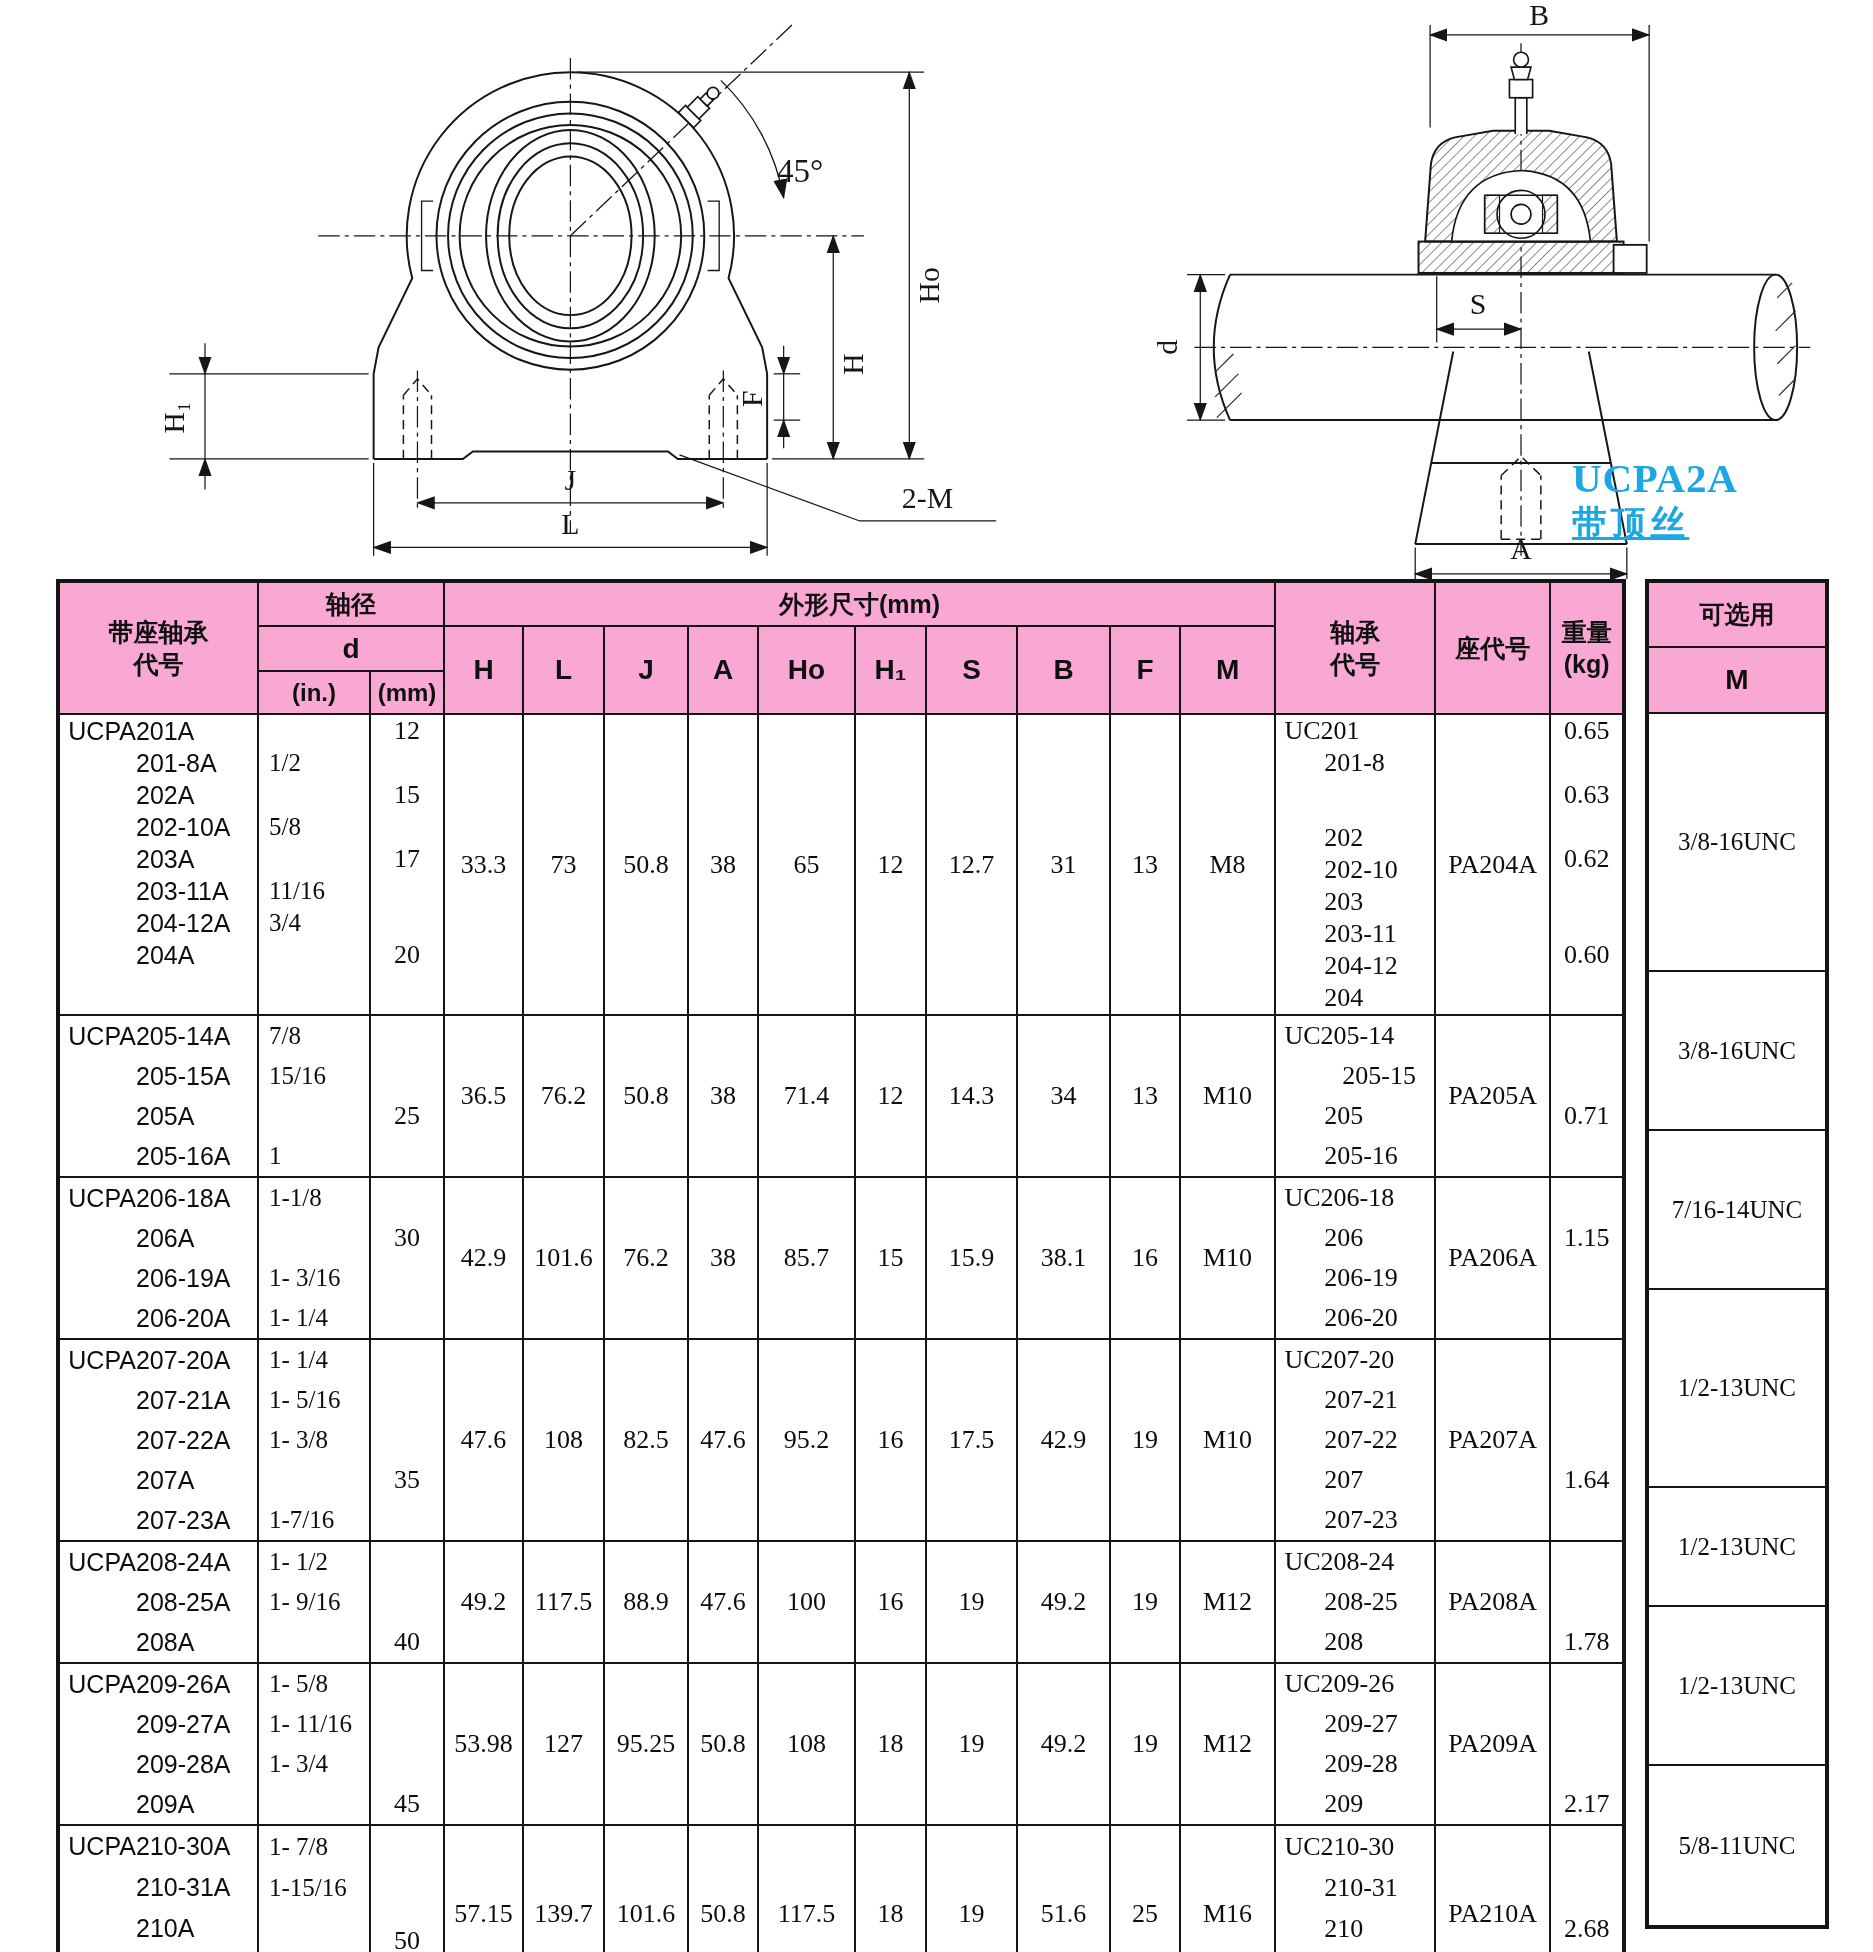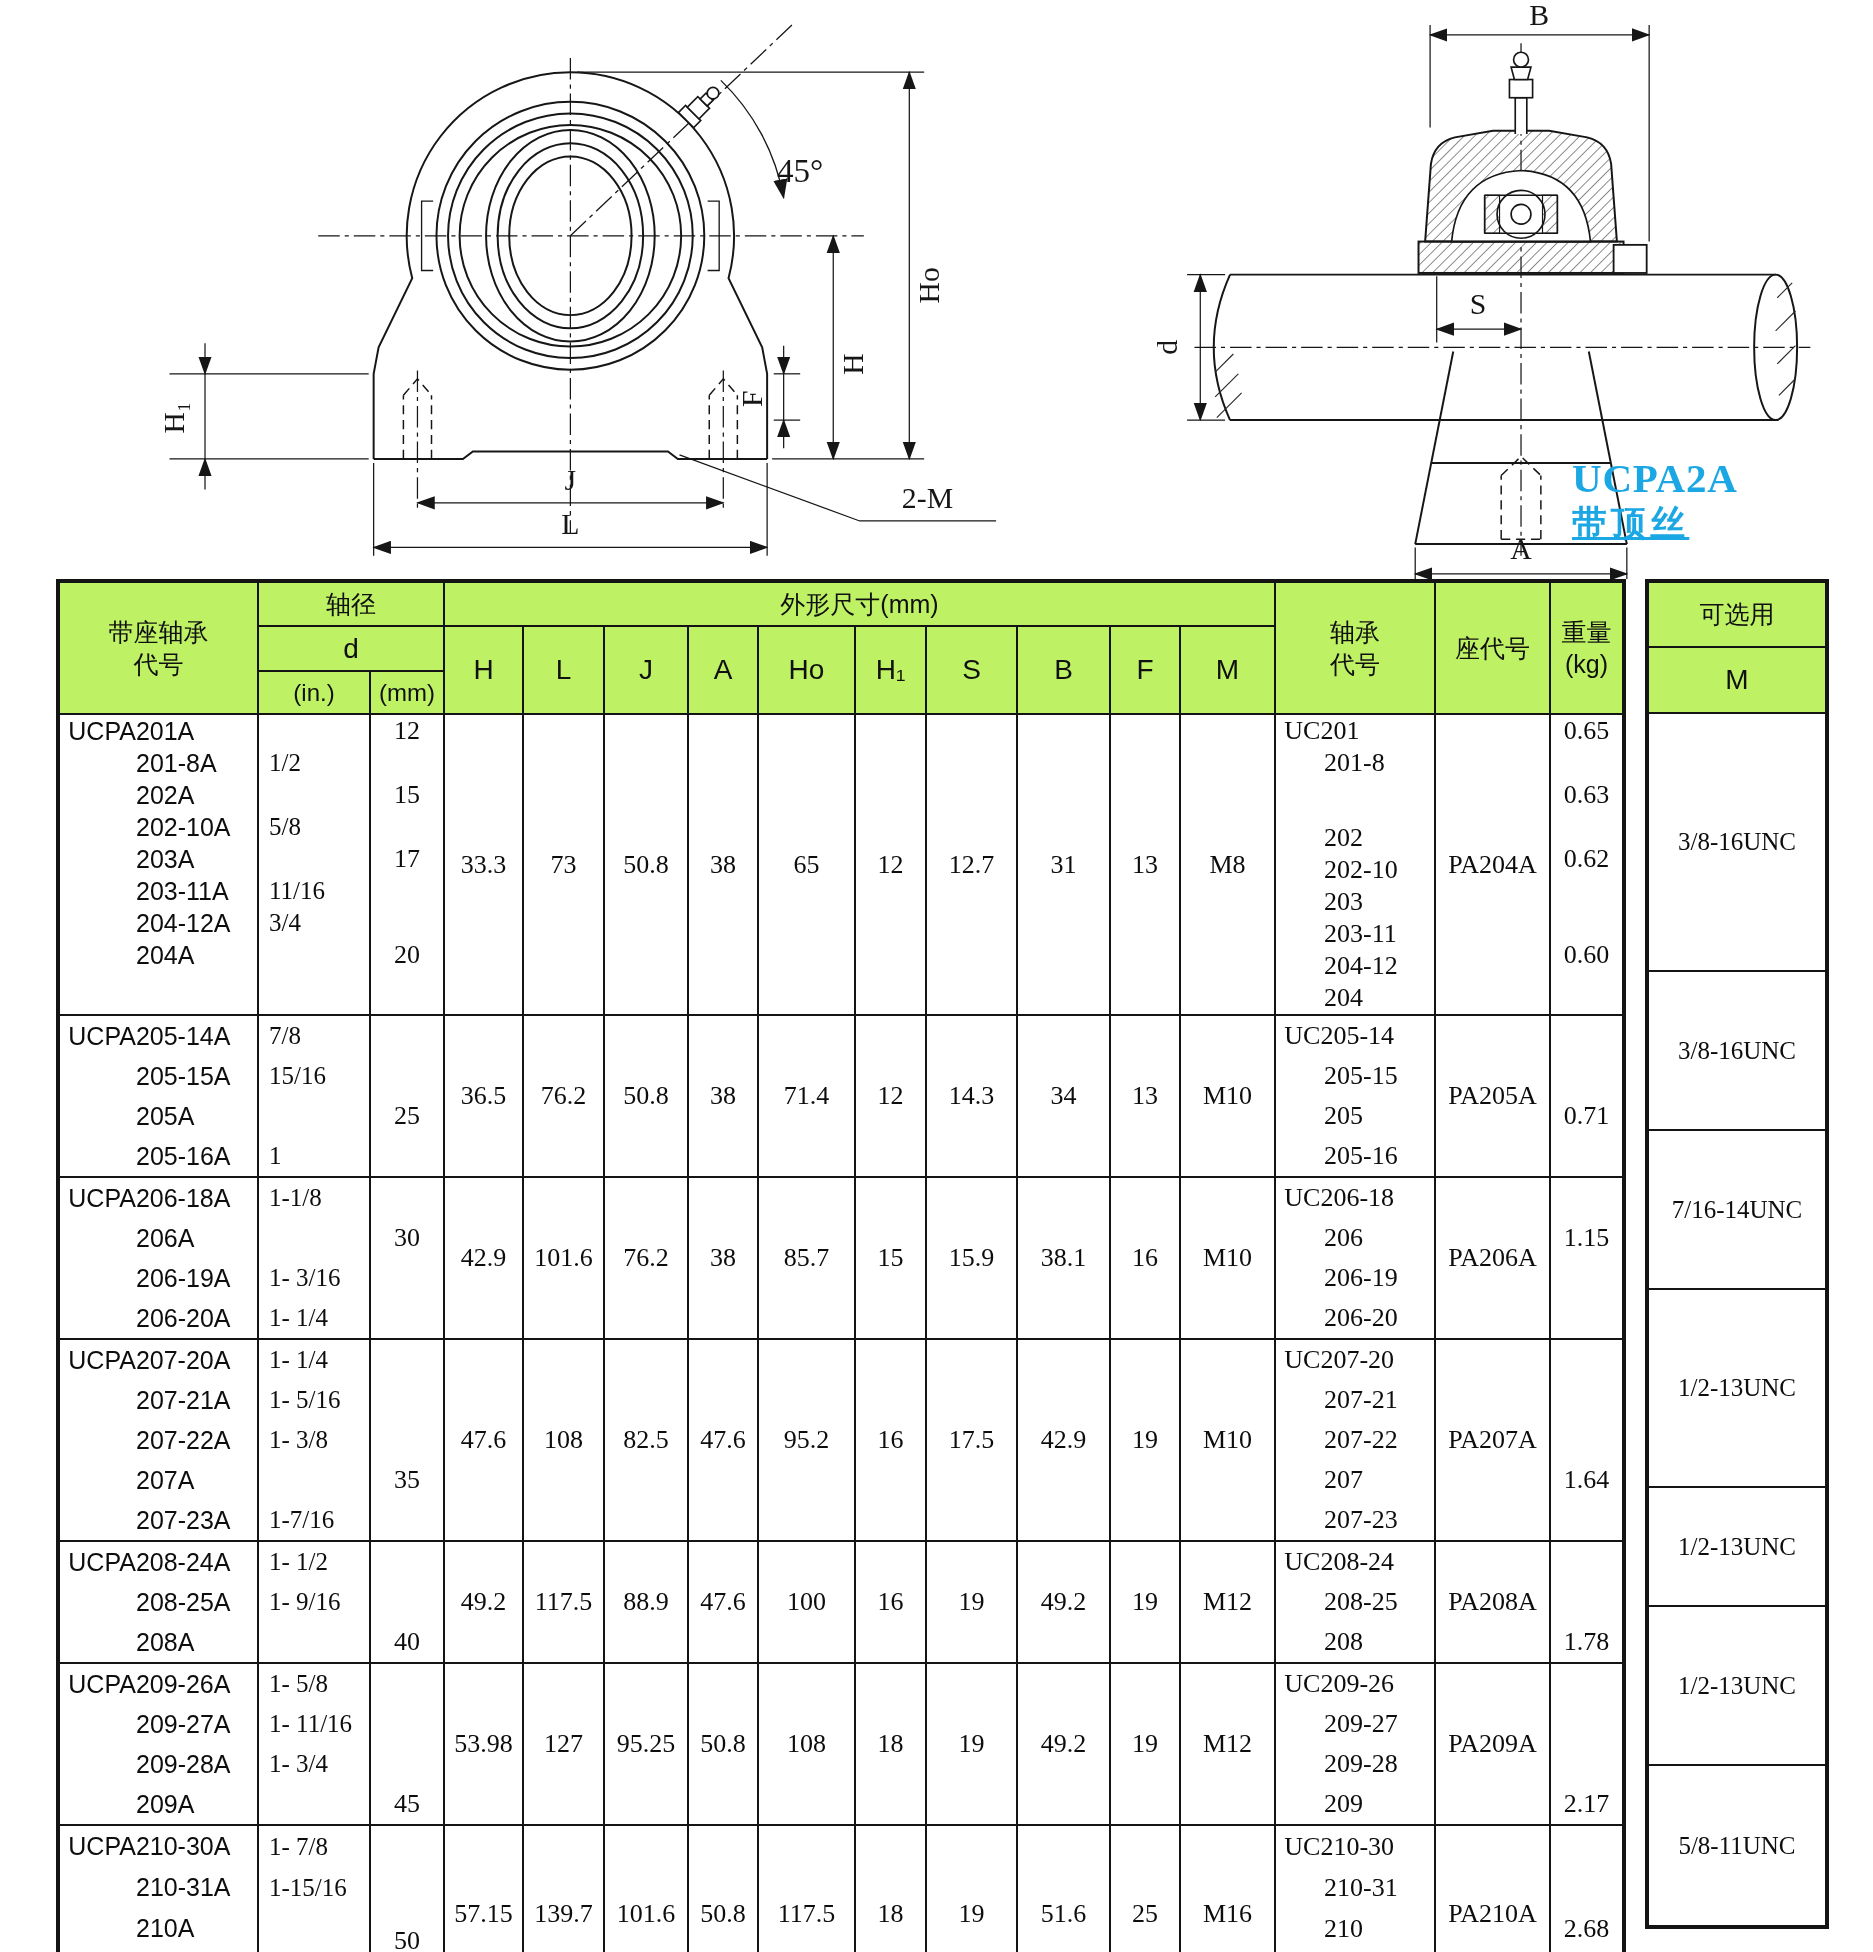--- a/index.html
+++ b/index.html
@@ -12,21 +12,21 @@
   .badge{position:absolute;left:1572px;top:456px;line-height:1.1;}
   .badge-model{font-family:"Liberation Serif","DejaVu Serif",serif;font-weight:bold;
                font-size:41px;color:#1ba7e3;letter-spacing:0.8px;}
   .badge-note{font-family:"Liberation Sans","DejaVu Sans",sans-serif;font-weight:bold;
               font-size:35px;color:#1ba7e3;letter-spacing:4.1px;text-decoration:underline;margin-top:3.3px;}
 
   table{border-collapse:collapse;table-layout:fixed;background:#fff;}
   .main{position:absolute;left:56px;top:579px;width:1566px;border:4.1px solid #141414;}
   .opt{position:absolute;left:1645px;top:579px;width:180px;border:4.1px solid #141414;}
   th,td{border:2.5px solid #141414;padding:0;overflow:hidden;}
-  th{background:#bef264;font-weight:normal;}
+  th{background:#f9a8d4;font-weight:bold;}
   .hdr-zh{font-size:25px;white-space:pre-line;line-height:1.3;}
   .hdr-letter{font-size:28px;font-family:"Liberation Sans","DejaVu Sans",sans-serif;}
   .hdr-sub{font-size:24px;}
   td{color:#0d0d0d;}
   .ln{white-space:nowrap;}
   .c-codes{font-size:25px;text-align:left;vertical-align:top;font-family:"Liberation Sans","DejaVu Sans",sans-serif;}
   .c-codes .ln{padding-left:8.3px;}
   .c-codes .ln.ind1{padding-left:76px;}
   .c-din{font-family:"Liberation Serif","DejaVu Serif",serif;font-size:25px;text-align:left;vertical-align:top;}
   .c-din .ln{padding-left:10px;}
@@ -355,21 +355,21 @@
           <td class="c-dim">50.8</td>
           <td class="c-dim">38</td>
           <td class="c-dim">71.4</td>
           <td class="c-dim">12</td>
           <td class="c-dim">14.3</td>
           <td class="c-dim">34</td>
           <td class="c-dim">13</td>
           <td class="c-dim">M10</td>
           <td class="c-brg">
             <div class="ln" style="height: 40px; line-height: 40px;">UC205-14</div>
-            <div class="ln ind2" style="height: 40px; line-height: 40px;">205-15</div>
+            <div class="ln ind2" style="height: 40px; line-height: 40px; text-align: center;">205-15</div>
             <div class="ln ind2" style="height: 40px; line-height: 40px;">205</div>
             <div class="ln ind2" style="height: 40px; line-height: 40px;">205-16</div>
           </td>
           <td class="c-hsg">PA205A</td>
           <td class="c-wt">
             <div class="ln" style="height: 40px; line-height: 40px;"></div>
             <div class="ln" style="height: 40px; line-height: 40px;"></div>
             <div class="ln" style="height: 40px; line-height: 40px;">0.71</div>
             <div class="ln" style="height: 40px; line-height: 40px;"></div>
           </td>

